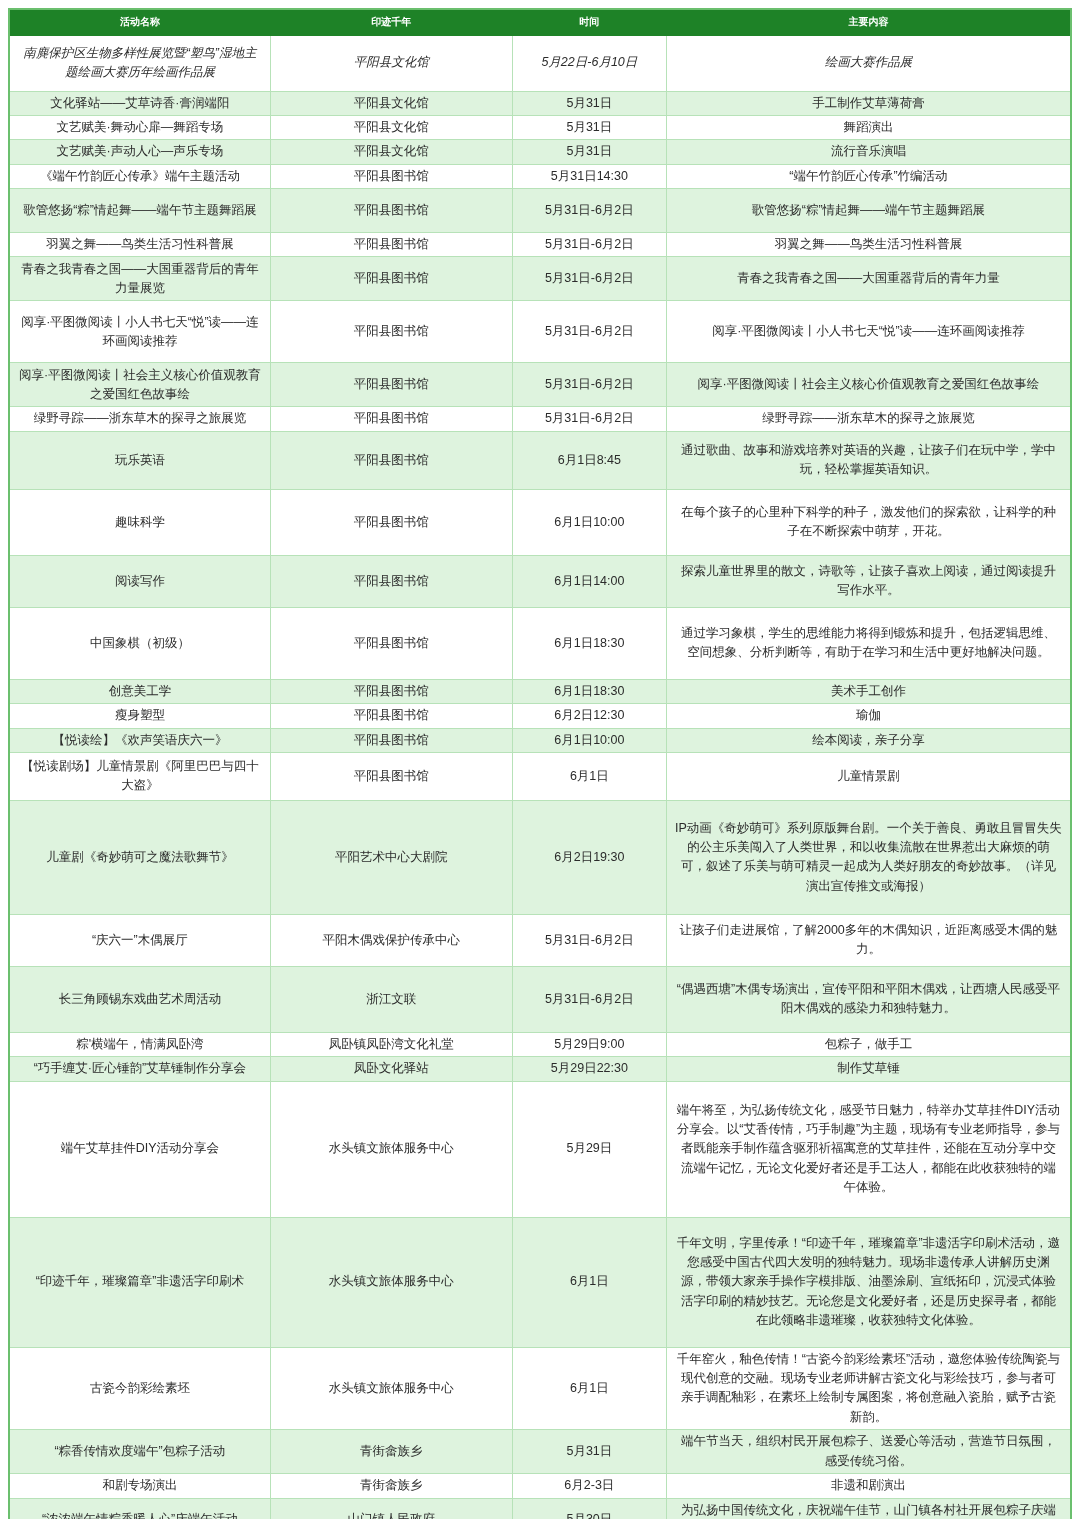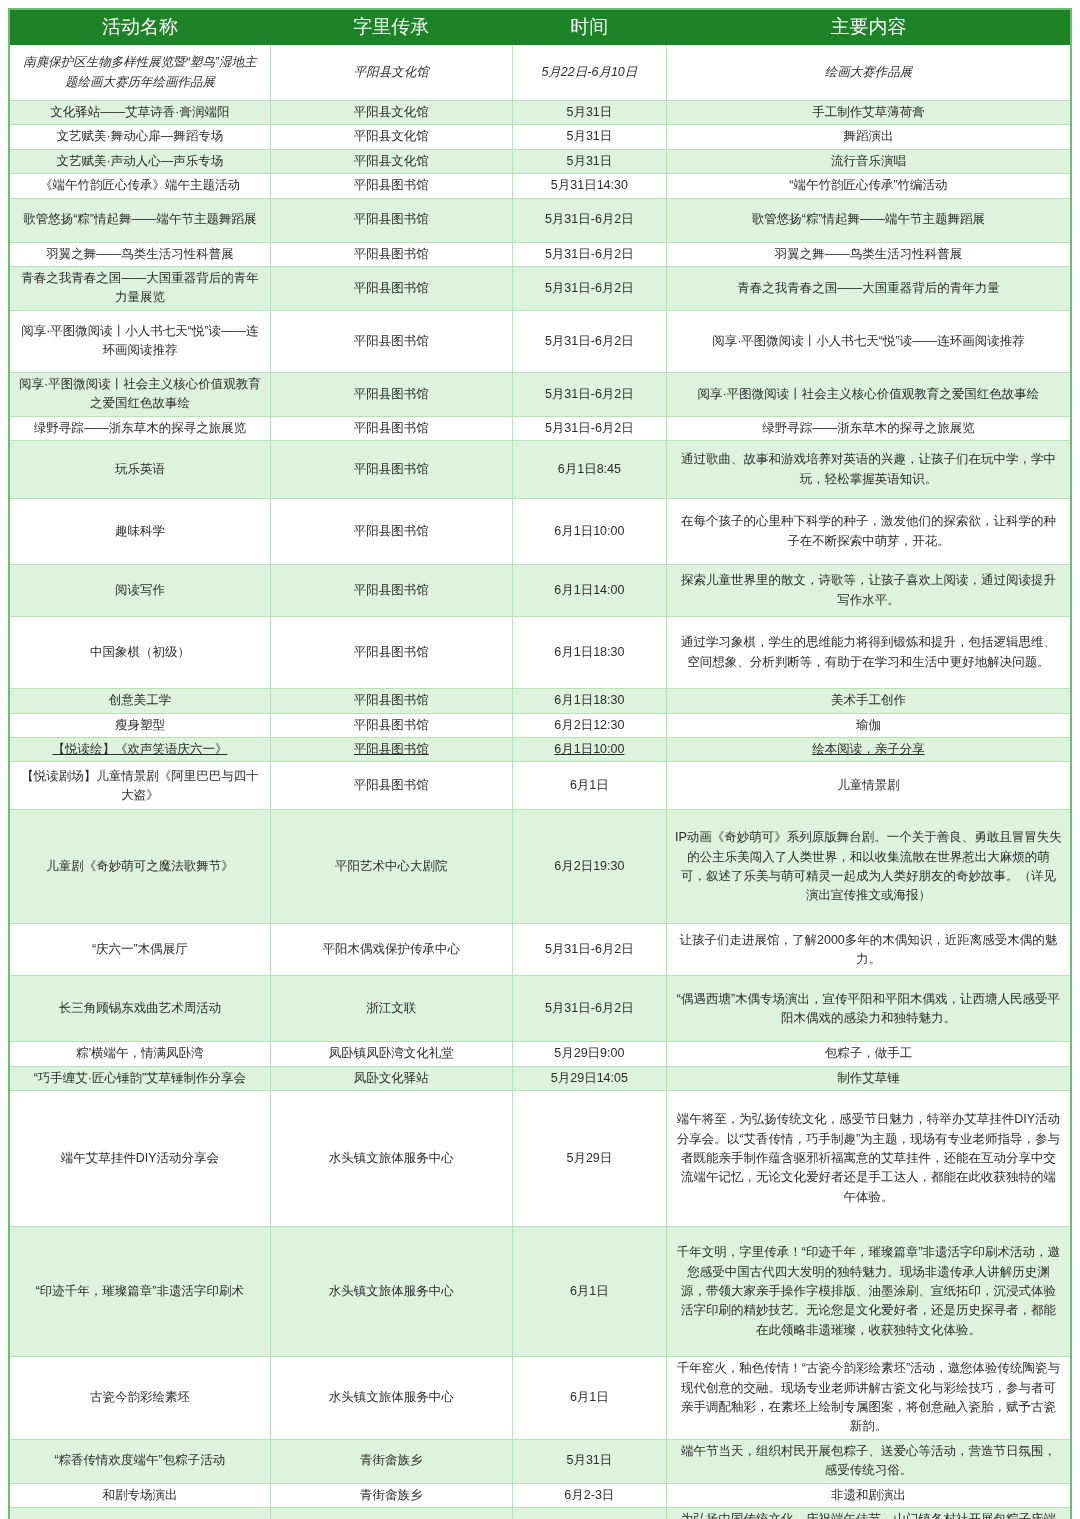--- a/index.html
+++ b/index.html
@@ -25,22 +25,22 @@
   }
   table.activities{
     width:100%;
     border-collapse:collapse;
     table-layout:fixed;
     border:2px solid var(--outer);
   }
   thead th{
     background:var(--header-bg);
     color:var(--header-text);
-    font-weight:normal;
-    font-size:19px;
+    font-weight:bold;
+    font-size:10px;
     padding:4px 2px;
     border:1px solid var(--header-bg);
     height:26px;
     text-align:center;
   }
   tbody td{
     border:1px solid var(--grid);
     text-align:center;
     vertical-align:middle;
     padding:2px 8px;
@@ -62,21 +62,21 @@
   <table class="activities">
     <colgroup>
       <col style="width:24.6%">
       <col style="width:22.8%">
       <col style="width:14.5%">
       <col style="width:38.1%">
     </colgroup>
     <thead>
       <tr>
         <th>活动名称</th>
-        <th>字里传承</th>
+        <th>印迹千年</th>
         <th>时间</th>
         <th>主要内容</th>
       </tr>
     </thead>
     <tbody>
         <tr style="height: 56px; font-style: italic;">
           <td>南麂保护区生物多样性展览暨“塑鸟”湿地主题绘画大赛历年绘画作品展</td>
           <td>平阳县文化馆</td>
           <td>5月22日-6月10日</td>
           <td>绘画大赛作品展</td>
@@ -170,21 +170,21 @@
           <td>平阳县图书馆</td>
           <td>6月1日18:30</td>
           <td>美术手工创作</td>
         </tr>
         <tr style="height: 18px;">
           <td>瘦身塑型</td>
           <td>平阳县图书馆</td>
           <td>6月2日12:30</td>
           <td>瑜伽</td>
         </tr>
-        <tr style="height: 20px; text-decoration: underline;">
+        <tr style="height: 20px;">
           <td>【悦读绘】《欢声笑语庆六一》</td>
           <td>平阳县图书馆</td>
           <td>6月1日10:00</td>
           <td>绘本阅读，亲子分享</td>
         </tr>
         <tr style="height: 48px;">
           <td>【悦读剧场】儿童情景剧《阿里巴巴与四十大盗》</td>
           <td>平阳县图书馆</td>
           <td>6月1日</td>
           <td>儿童情景剧</td>
@@ -209,21 +209,21 @@
         </tr>
         <tr style="height: 22px;">
           <td>粽'横端午，情满凤卧湾</td>
           <td>凤卧镇凤卧湾文化礼堂</td>
           <td>5月29日9:00</td>
           <td>包粽子，做手工</td>
         </tr>
         <tr style="height: 20px;">
           <td>“巧手缠艾·匠心锤韵”艾草锤制作分享会</td>
           <td>凤卧文化驿站</td>
-          <td>5月29日14:05</td>
+          <td>5月29日22:30</td>
           <td>制作艾草锤</td>
         </tr>
         <tr style="height: 136px;">
           <td>端午艾草挂件DIY活动分享会</td>
           <td>水头镇文旅体服务中心</td>
           <td>5月29日</td>
           <td>端午将至，为弘扬传统文化，感受节日魅力，特举办艾草挂件DIY活动分享会。以“艾香传情，巧手制趣”为主题，现场有专业老师指导，参与者既能亲手制作蕴含驱邪祈福寓意的艾草挂件，还能在互动分享中交流端午记忆，无论文化爱好者还是手工达人，都能在此收获独特的端午体验。</td>
         </tr>
         <tr style="height: 130px;">
           <td>“印迹千年，璀璨篇章”非遗活字印刷术</td>

